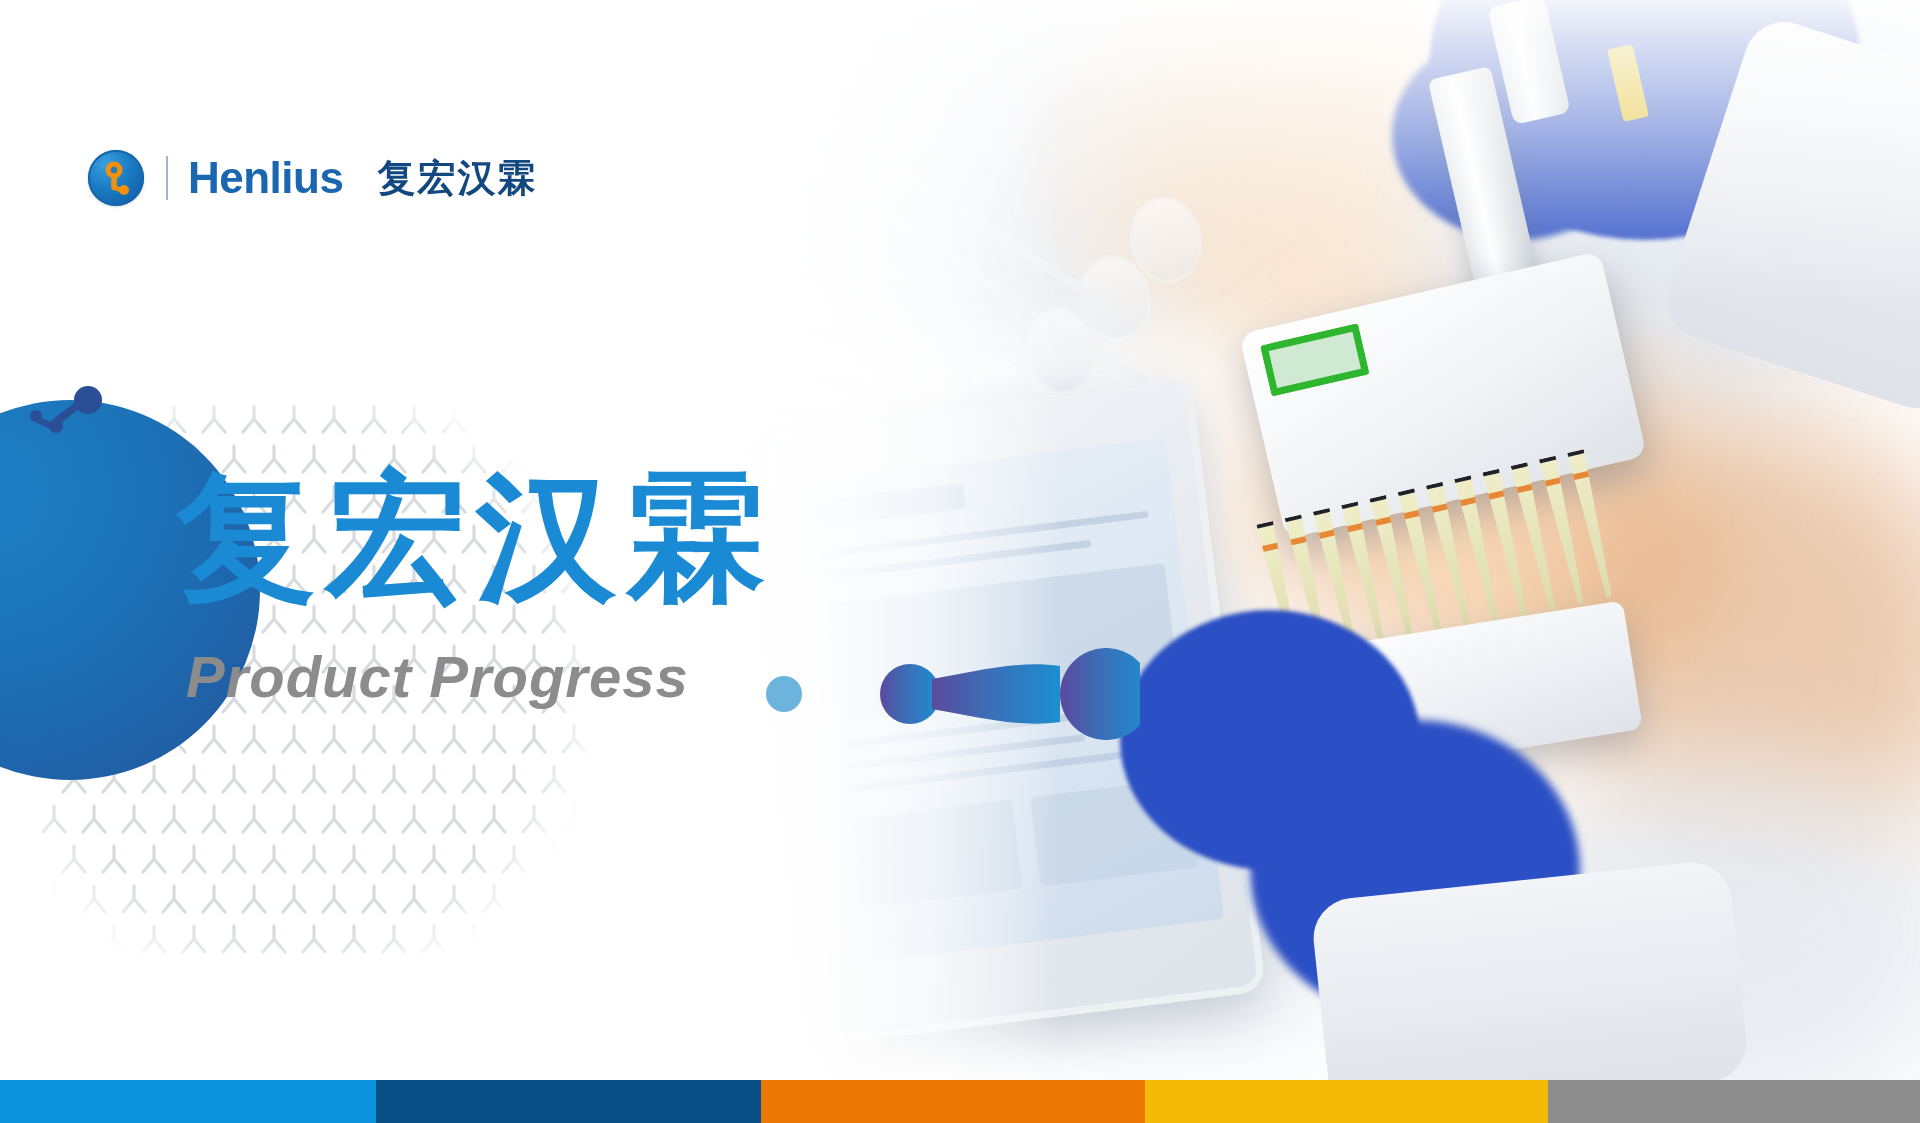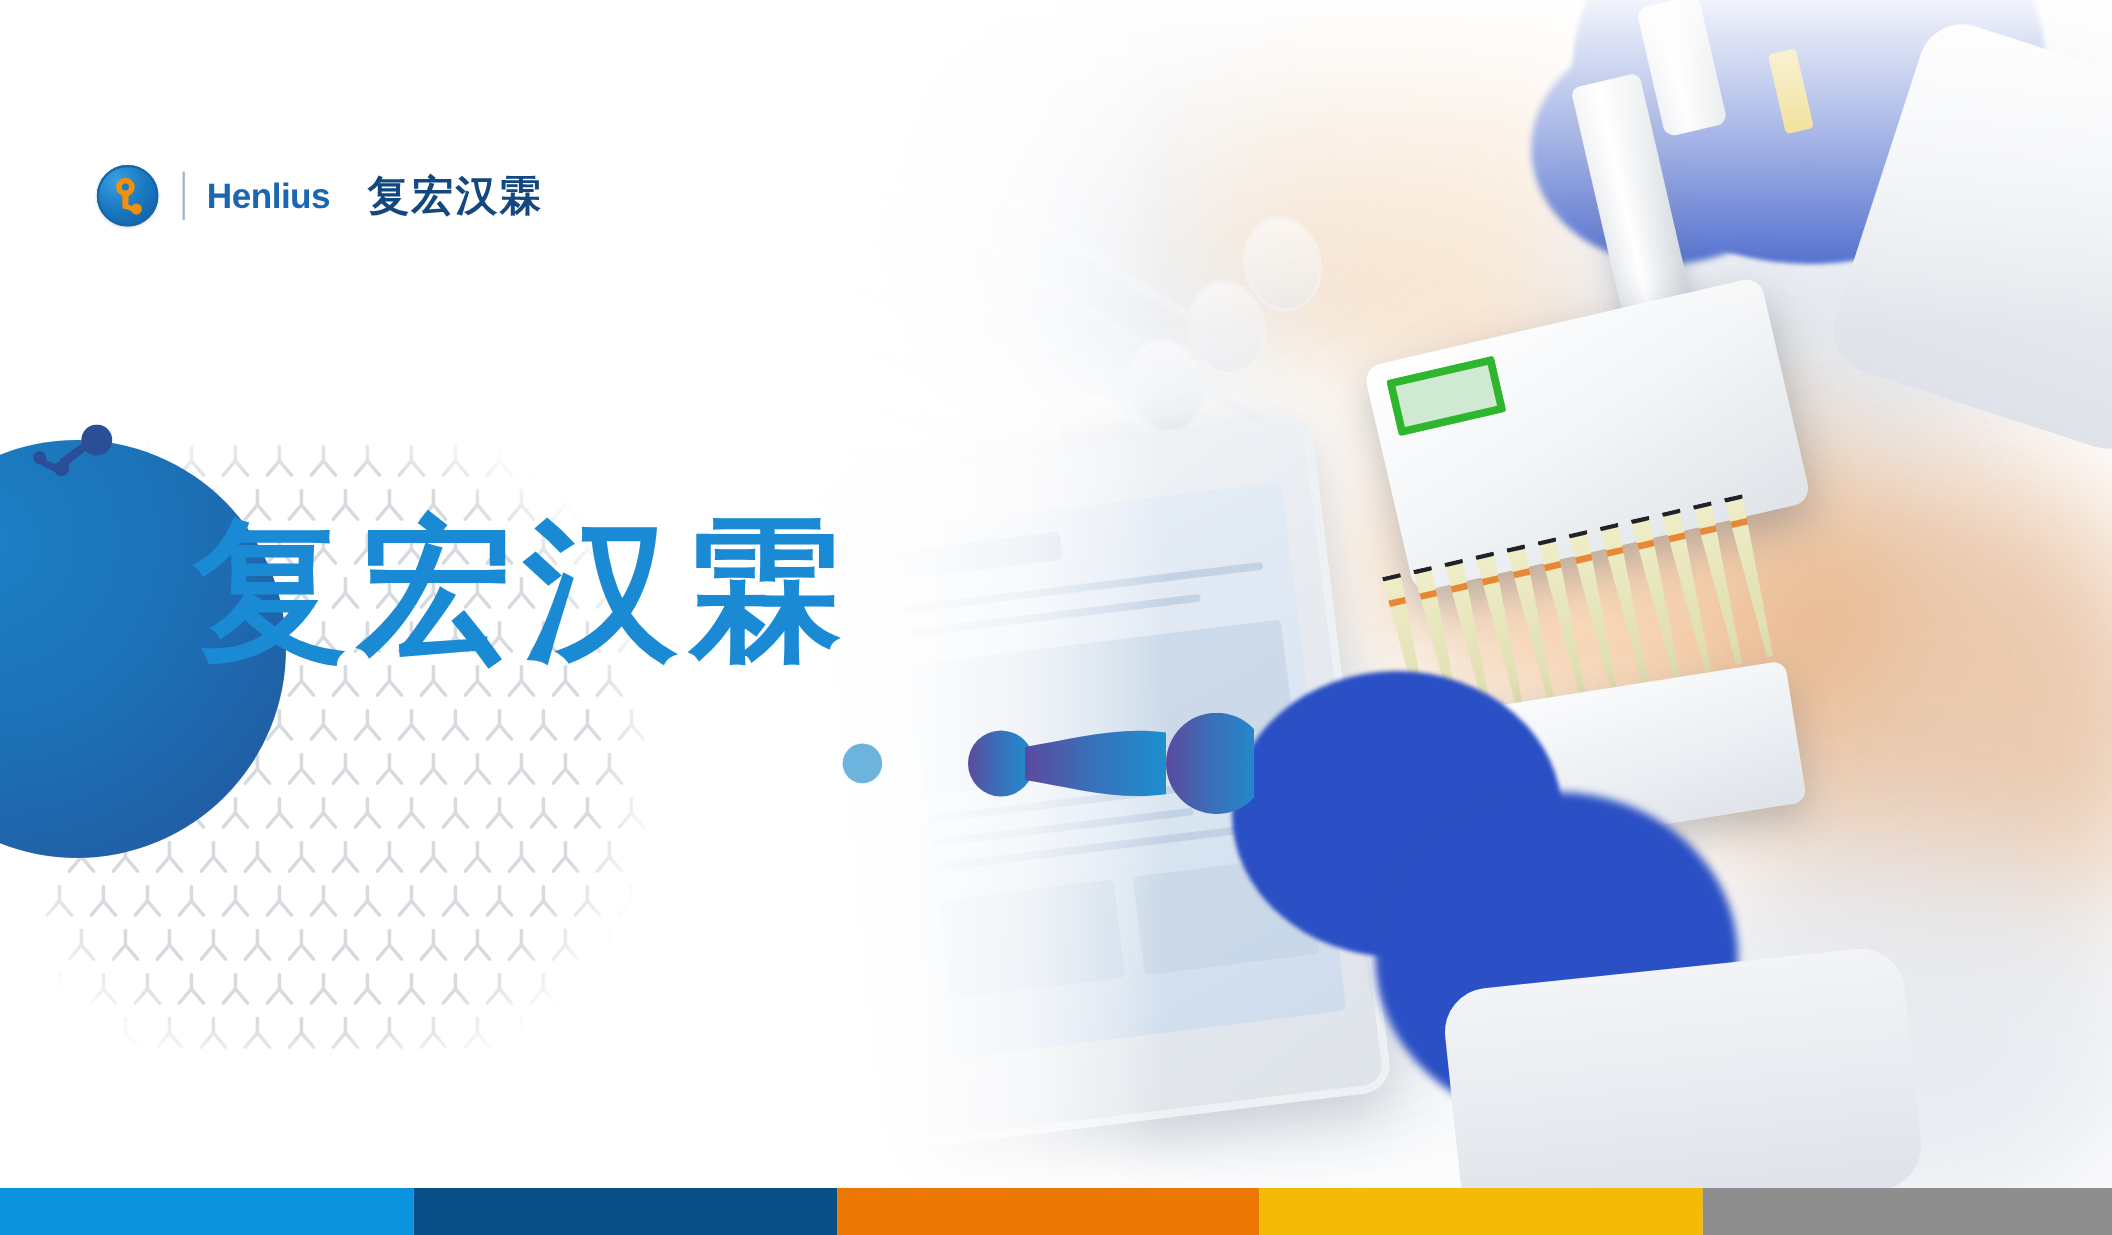--- a/index.html
+++ b/index.html
@@ -102,21 +102,21 @@
 
   
   .mol-small { position:absolute; left:30px; top:386px; width:80px; height:54px; }
 
   
   .logo { position:absolute; left:88px; top:150px; display:flex; align-items:center; gap:0; }
   .logo-badge { width:56px; height:56px; border-radius:50%; position:relative;
       background:radial-gradient(circle at 32% 26%, #3aa0e0 0%, #1b7cc4 42%, #0d57a0 100%);
       box-shadow:0 1px 3px rgba(0,0,0,.18); }
   .logo-divider { width:2px; height:44px; background:#9fb4c9; margin:0 20px 0 22px; }
-  .logo-name { font-size:32px; font-weight:700; color:#1a66b0; letter-spacing:-.5px; line-height:1; }
+  .logo-name { font-size:44px; font-weight:700; color:#1a66b0; letter-spacing:-.5px; line-height:1; }
   .logo-cn { font-size:38px; font-weight:700; color:#12487f; margin-left:34px;
       letter-spacing:2px; line-height:1;
       font-family:"DejaVu Sans","Liberation Sans",sans-serif; }
 
   
   .headline { position:absolute; left:176px; top:468px; font-size:140px; font-weight:700;
       color:#1a8ad4; letter-spacing:10px; line-height:1;
       font-family:"DejaVu Sans","Liberation Sans",sans-serif; white-space:nowrap; }
   .subhead { position:absolute; left:186px; top:648px; font-size:58px; font-weight:700;
       font-style:italic; color:#8c8c8c; letter-spacing:1px; line-height:1; white-space:nowrap; }
@@ -538,20 +538,21 @@
           <circle cx="26" cy="20" r="3.2" fill="#1b7cc4"></circle>
         </g>
       </svg>
     </div>
     <div class="logo-divider"></div>
     <div class="logo-name">Henlius</div>
     <div class="logo-cn">复宏汉霖</div>
   </div>
 
   <div class="headline">复宏汉霖</div>
+  <div class="subhead">Product Progress</div>
 
   <svg class="mol-big" viewBox="0 0 380 92">
     <defs>
       <linearGradient id="mbG" x1="0" y1="0" x2="1" y2="0">
         <stop offset="0%" stop-color="#5b4a9e"></stop>
         <stop offset="45%" stop-color="#3a6fb8"></stop>
         <stop offset="100%" stop-color="#1c8fd0"></stop>
       </linearGradient>
     </defs>
     <circle cx="24" cy="46" r="18" fill="#6cb3de"></circle>

